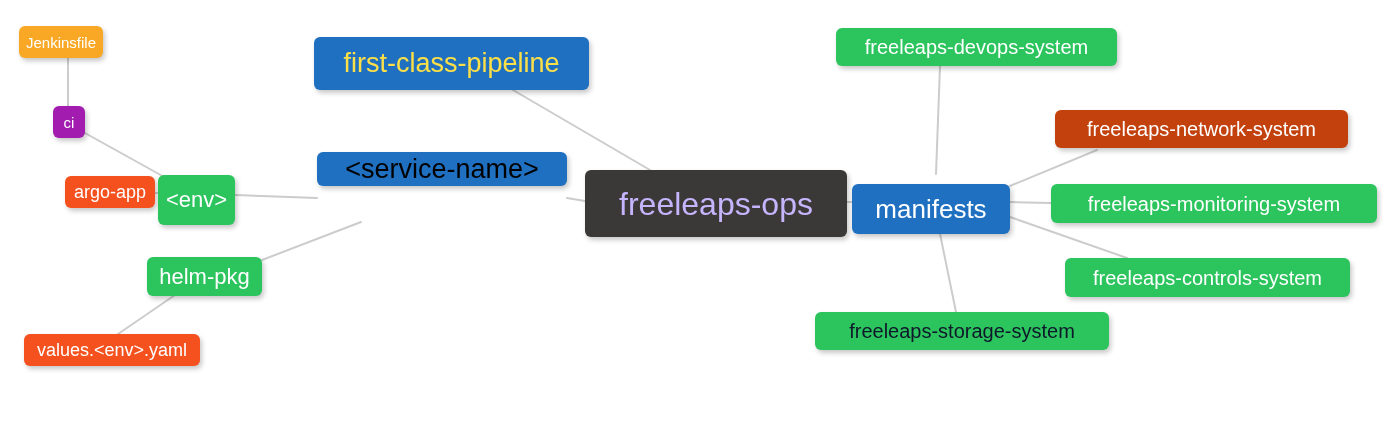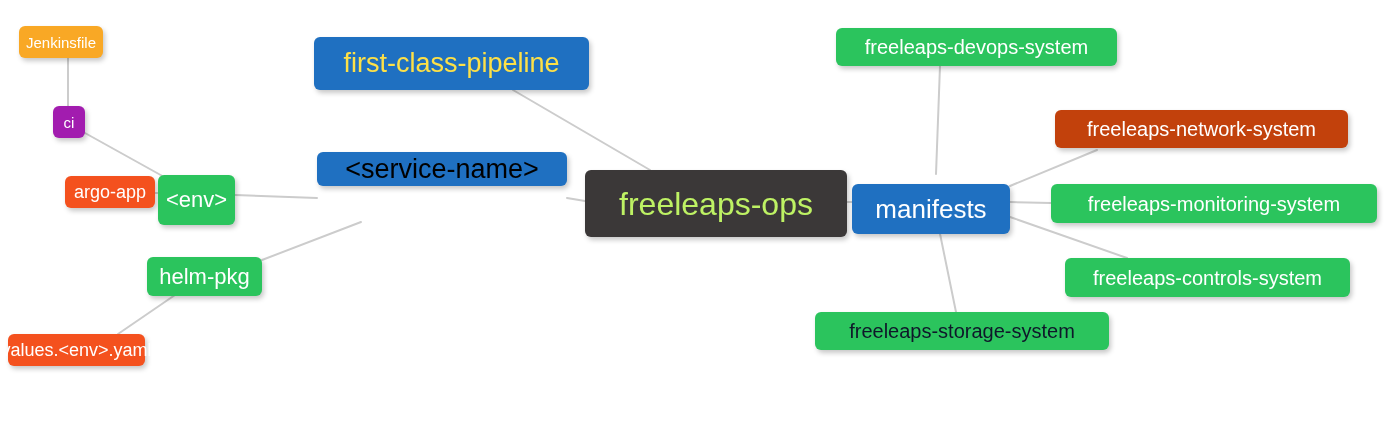--- a/index.html
+++ b/index.html
@@ -56,24 +56,24 @@
       <line x1="1010" y1="202" x2="1051" y2="203" stroke="#cccccc" stroke-width="2" stroke-linecap="round"></line>
       <line x1="1010" y1="217" x2="1127" y2="258" stroke="#cccccc" stroke-width="2" stroke-linecap="round"></line>
       <line x1="938" y1="224" x2="956" y2="312" stroke="#cccccc" stroke-width="2" stroke-linecap="round"></line>
     </svg>
   <div id="node-layer">
       <div class="node" style="left: 19px; top: 26px; width: 84px; height: 32px; font-size: 15px; background: rgb(249, 168, 37); color: rgb(255, 255, 255);">Jenkinsfile</div>
       <div class="node" style="left: 53px; top: 106px; width: 32px; height: 32px; font-size: 15px; background: #a21caf; color: rgb(255, 255, 255);">ci</div>
       <div class="node" style="left: 32px; top: 176px; width: 90px; height: 32px; font-size: 18px; background: rgb(244, 81, 30); color: rgb(255, 255, 255); margin-left: 33px;">argo-app</div>
       <div class="node" style="left: 158px; top: 175px; width: 77px; height: 50px; font-size: 22px; background: rgb(43, 196, 93); color: rgb(255, 255, 255);">&lt;env&gt;</div>
       <div class="node" style="left: 147px; top: 257px; width: 115px; height: 39px; font-size: 22px; background: rgb(43, 196, 93); color: rgb(255, 255, 255); text-align: right;">helm-pkg</div>
-      <div class="node" style="left: 8px; top: 334px; width: 137px; height: 32px; font-size: 18px; background: rgb(244, 81, 30); color: rgb(255, 255, 255);">values.&lt;env&gt;.yaml</div>
+      <div class="node" style="left: 24px; top: 334px; width: 176px; height: 32px; font-size: 18px; background: rgb(244, 81, 30); color: rgb(255, 255, 255);">values.&lt;env&gt;.yaml</div>
       <div class="node" style="left: 314px; top: 37px; width: 275px; height: 53px; font-size: 27px; background: rgb(31, 112, 193); color: #fde047;">first-class-pipeline</div>
       <div class="node" style="left: 317px; top: 152px; width: 250px; height: 34px; font-size: 27px; background: rgb(31, 112, 193); color: #000000;">&lt;service-name&gt;</div>
-      <div class="node" style="left: 585px; top: 170px; width: 262px; height: 67px; font-size: 32px; background: rgb(59, 56, 56); color: #bef264;">freeleaps-ops</div>
+      <div class="node" style="left: 585px; top: 170px; width: 262px; height: 67px; font-size: 32px; background: rgb(59, 56, 56); color: #c4b5fd;">freeleaps-ops</div>
       <div class="node" style="left: 852px; top: 184px; width: 158px; height: 50px; font-size: 26px; background: rgb(31, 112, 193); color: rgb(255, 255, 255);">manifests</div>
       <div class="node" style="left: 796px; top: 28px; width: 281px; height: 38px; font-size: 20px; background: rgb(43, 196, 93); color: rgb(255, 255, 255); margin-left: 40px;">freeleaps-devops-system</div>
       <div class="node" style="left: 1055px; top: 110px; width: 293px; height: 38px; font-size: 20px; background: #c2410c; color: rgb(255, 255, 255);">freeleaps-network-system</div>
       <div class="node" style="left: 1051px; top: 184px; width: 326px; height: 39px; font-size: 20px; background: rgb(43, 196, 93); color: rgb(255, 255, 255); text-align: right;">freeleaps-monitoring-system</div>
       <div class="node" style="left: 1065px; top: 258px; width: 285px; height: 39px; font-size: 20px; background: rgb(43, 196, 93); color: rgb(255, 255, 255);">freeleaps-controls-system</div>
       <div class="node" style="left: 815px; top: 312px; width: 294px; height: 38px; font-size: 20px; background: rgb(43, 196, 93); color: #0f172a;">freeleaps-storage-system</div>
     </div>
 </div>
 
 </body></html>

